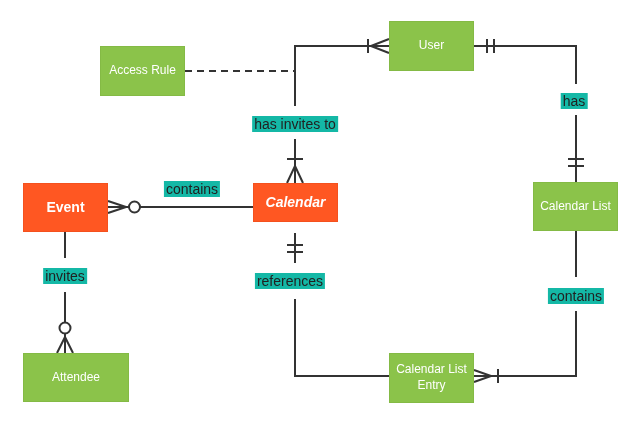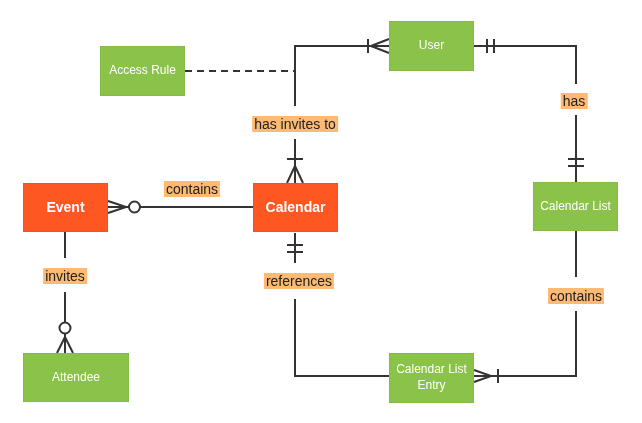--- a/index.html
+++ b/index.html
@@ -31,38 +31,38 @@
     line-height: 1.3;
     box-sizing: border-box;
     padding: 2px;
     cursor: default;
   }
   .entity.green  { background: #8BC34A; border: 1px solid #84ba45; }
   .entity.orange { background: #FF5722; border: 1px solid #f4511e; font-weight: bold; font-size: 14px; }
   #e-access-rule         { left: 100px; top: 46px;  width: 85px; height: 50px; }
   #e-user                { left: 389px; top: 21px;  width: 85px; height: 50px; }
   #e-event               { left: 23px;  top: 183px; width: 85px; height: 49px; text-align: right; }
-  #e-calendar            { left: 253px; top: 183px; width: 85px; height: 49px; }
+  #e-calendar            { left: 253px; top: 183px; width: 85px; height: 39px; font-style: italic; }
   #e-calendar-list       { left: 533px; top: 182px; width: 85px; height: 49px; }
   #e-attendee            { left: 23px;  top: 353px; width: 106px; height: 49px; }
   #e-calendar-list-entry { left: 389px; top: 353px; width: 85px; height: 50px; }
   .edge-label {
     position: absolute;
     transform: translate(-50%, -50%);
     font-size: 14px;
     color: #212121;
     white-space: nowrap;
-    background: #fdba74;
+    background: #14b8a6;
     padding: 0 2px;
   }
   #lbl-contains-ec   { left: 192px; top: 189px; }
   #lbl-has-access-to { left: 295px; top: 124px; }
   #lbl-has           { left: 574px; top: 101px; }
   #lbl-contains-cl   { left: 576px; top: 296px; }
-  #lbl-references    { left: 299px; top: 281px; }
+  #lbl-references    { left: 290px; top: 281px; }
   #lbl-invites       { left: 65px;  top: 276px; }
 </style>
 </head>
 <body>
 
 <div id="canvas">
 
   <svg id="wires" width="642" height="423" viewBox="0 0 642 423" fill="none" stroke="#333333" stroke-width="2">
 
     <g>

